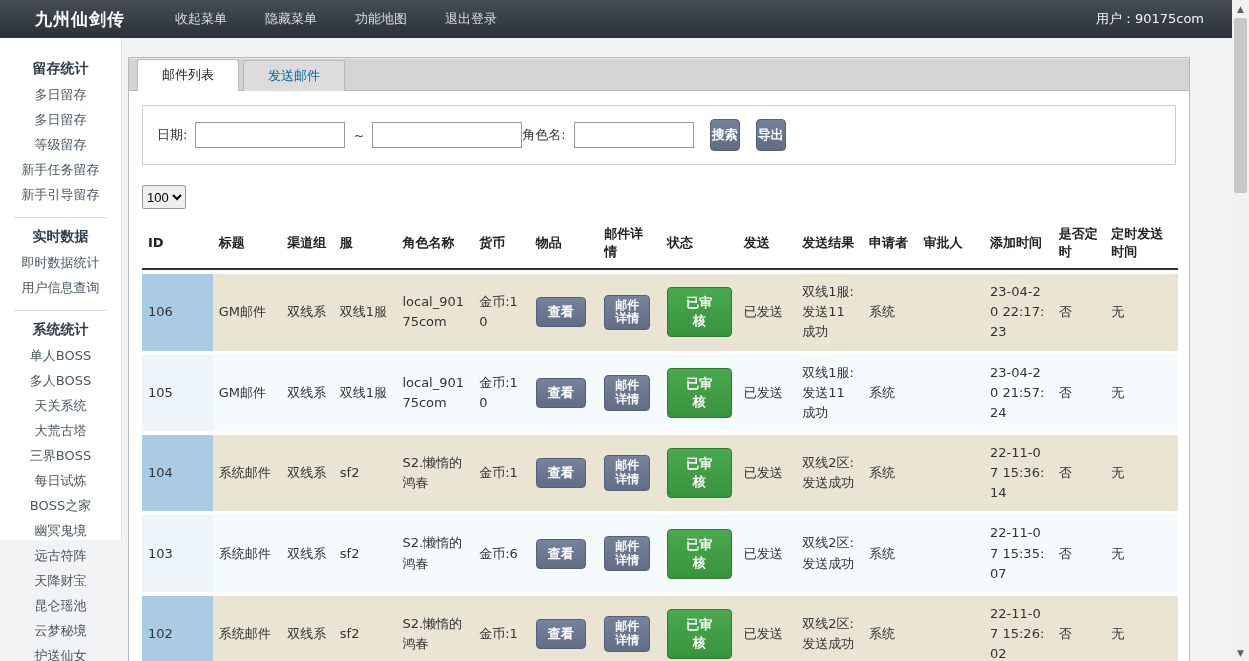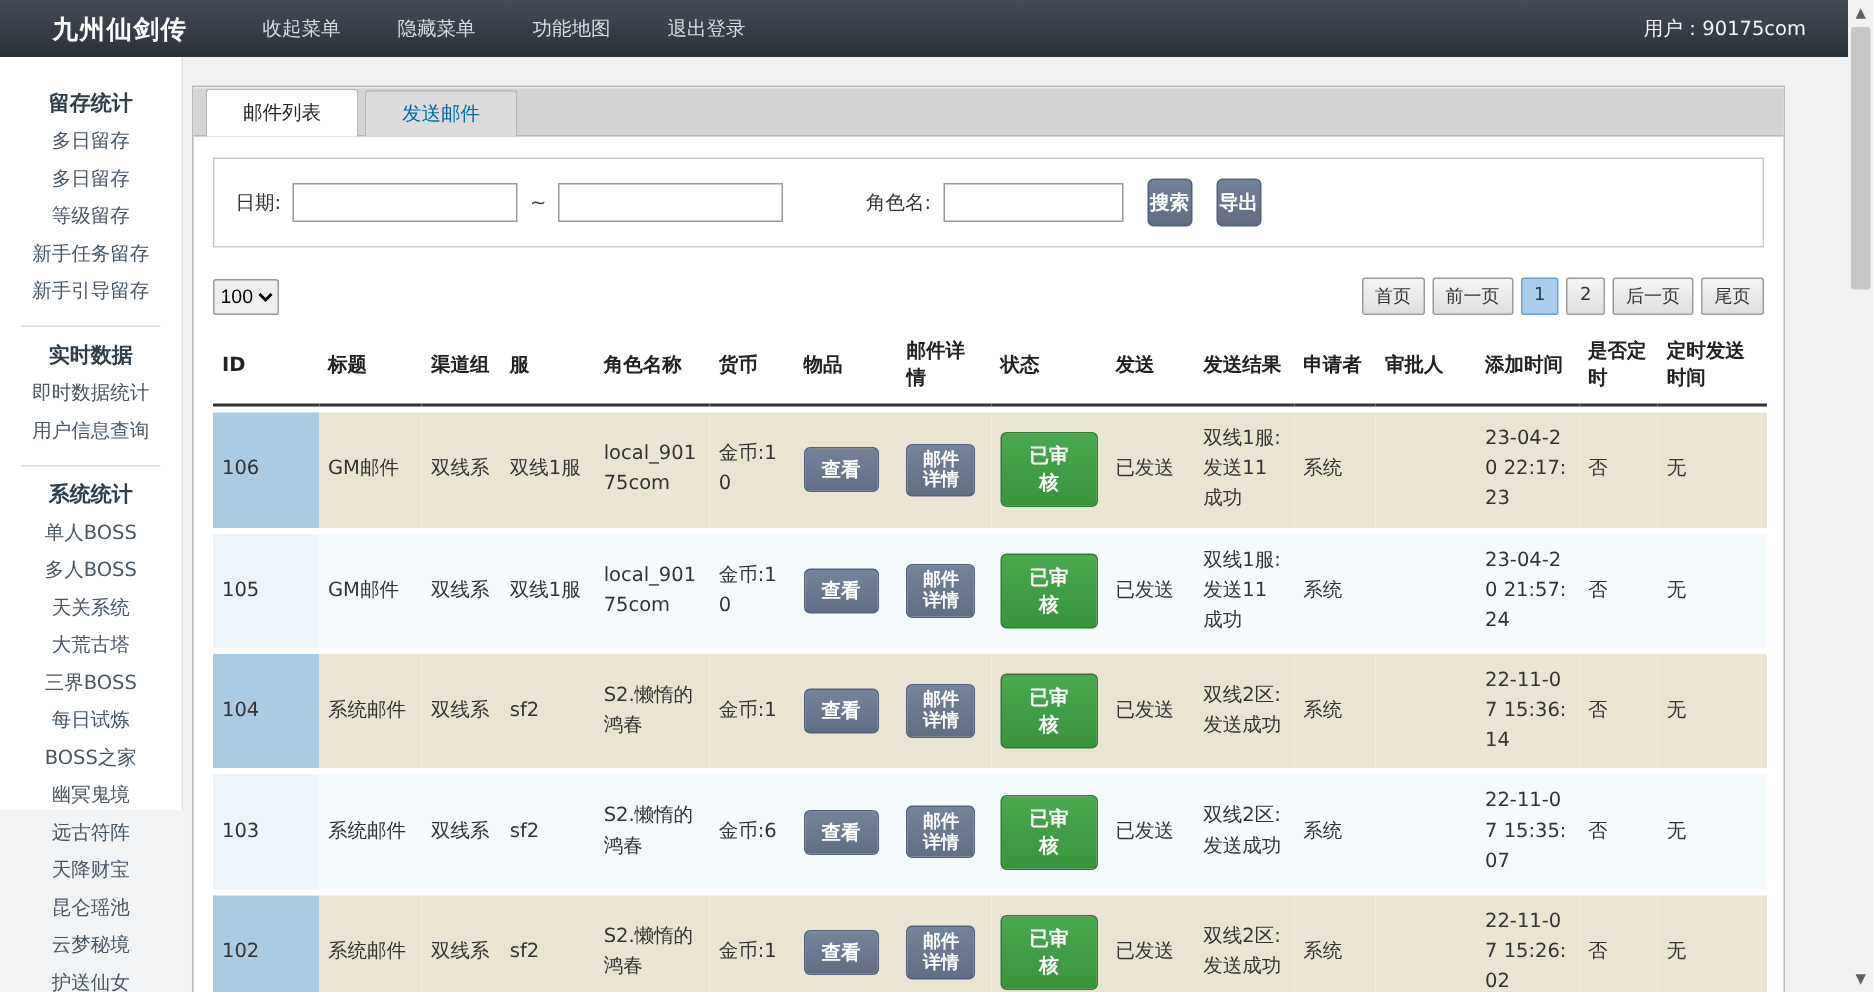--- a/index.html
+++ b/index.html
@@ -32,21 +32,21 @@
   .tab { font-size:13px; color:#0369a1; padding:6px 24px; border:1px solid #b9b9b9; border-bottom:none;
     border-radius:3px 3px 0 0; background:#dcdcdc; margin-right:4px; cursor:pointer; position:relative; top:1px; }
   .tab.active { background:#fff; color:#222; padding-bottom:7px; }
 
   
   .search-box { margin:14px 13px 10px; border:1px solid #ccc; background:#fff;
     padding:13px 14px; display:flex; align-items:center; font-size:13px; color:#333; }
   .search-box label { margin-right:8px; }
   .inp { border:1px solid #999; height:26px; width:150px; padding:0 5px; font-size:13px; background:#fff; }
   .tilde { margin:0 8px; color:#444; }
-  .role-label { margin-left:55px; }
+  .role-label { }
   .inp-role { width:120px; }
   .btn-slate { background:linear-gradient(#74819a,#5f6c83); color:#fff; border:1px solid #55617a;
     border-radius:4px; font-size:13px; font-weight:bold; padding:6px 1px; cursor:pointer; margin-left:16px; }
 
   
   .pager-row { margin:20px 13px 6px; display:flex; align-items:center; }
   .page-size { font-size:13px; height:24px; border:1px solid #999; border-radius:2px; }
   .pager { margin-left:auto; display:flex; gap:5px; }
   .pg-btn { font-size:12px; color:#333; background:linear-gradient(#f5f5f5,#dedede);
     border:1px solid #9a9a9a; border-radius:2px; padding:3px 8px; min-width:24px; text-align:center; cursor:pointer; }
@@ -133,28 +133,20 @@
       <span class="tilde">~</span>
       <input class="inp" value="" style="">
       <label class="role-label">角色名:</label>
       <input class="inp inp-role" value="" style="">
       <button class="btn-slate">搜索</button>
       <button class="btn-slate">导出</button>
     </div>
 
     <div class="pager-row">
       <select class="page-size"><option>100</option></select>
-      <span class="pager">
-          <span class="pg-btn">首页</span>
-          <span class="pg-btn">前一页</span>
-          <span class="pg-btn active">1</span>
-          <span class="pg-btn">2</span>
-          <span class="pg-btn">后一页</span>
-          <span class="pg-btn">尾页</span>
-        </span>
     </div>
 
     <table>
       <colgroup>
         <col style="width:70px">
           <col style="width:68px">
           <col style="width:52px">
           <col style="width:62px">
         <col style="width:76px">
           <col style="width:56px">

